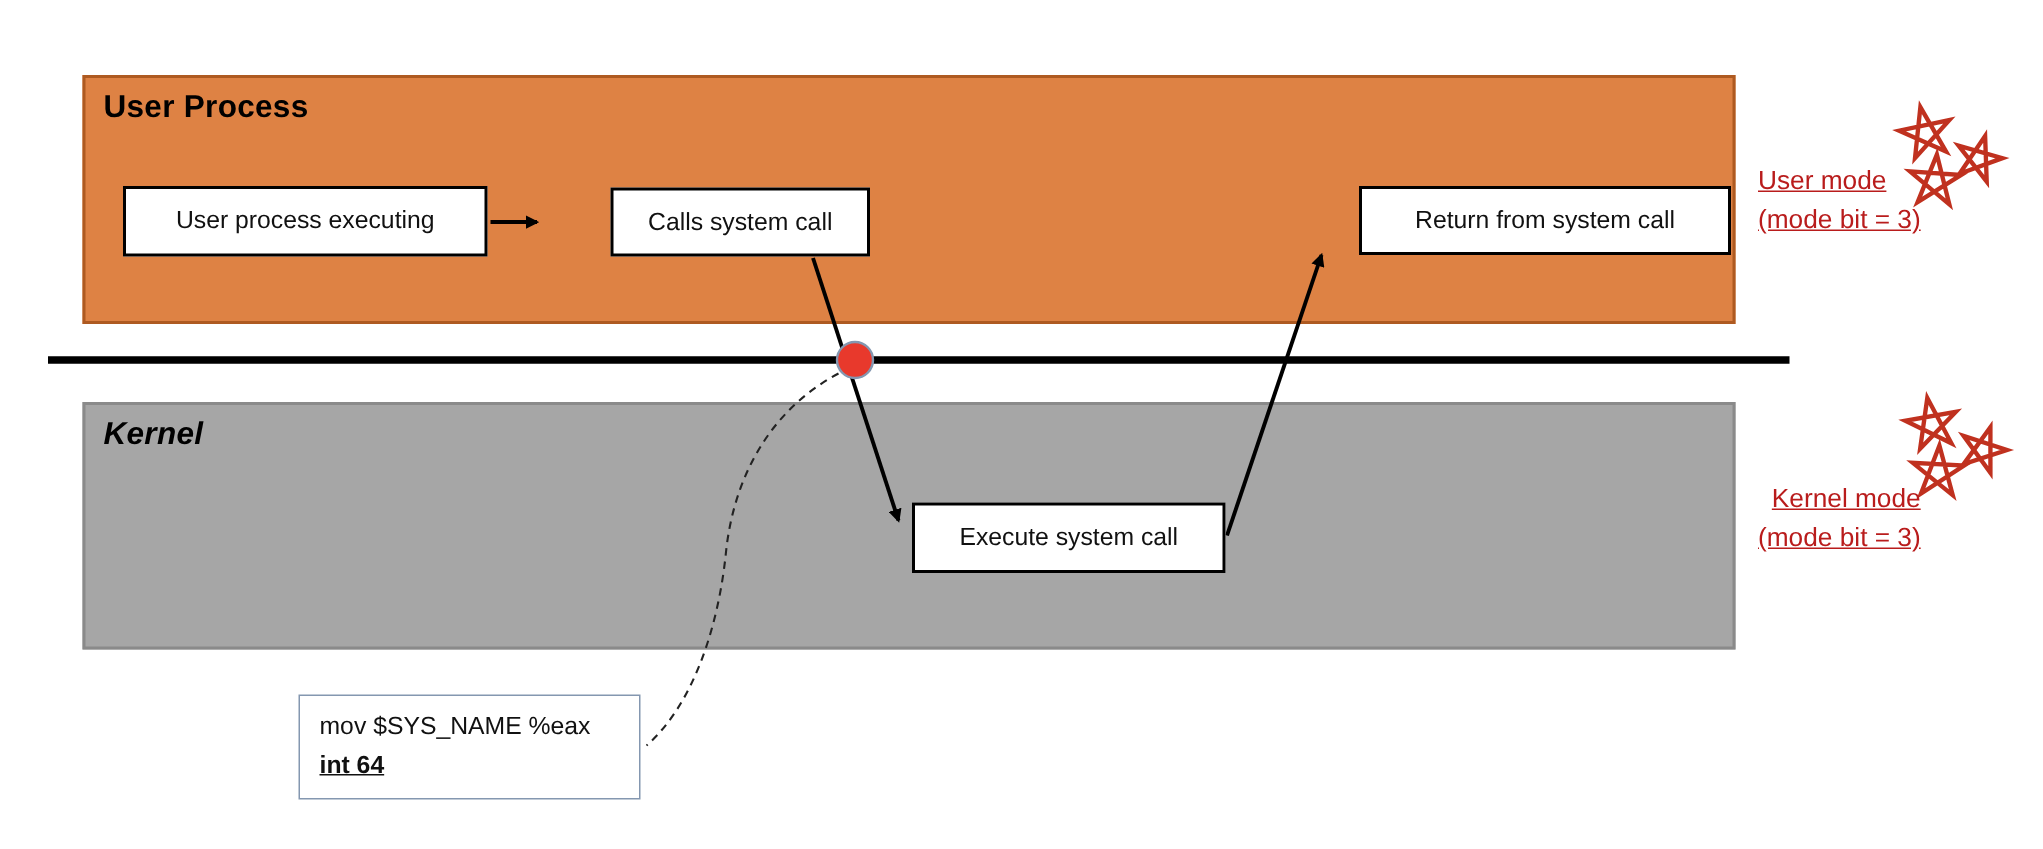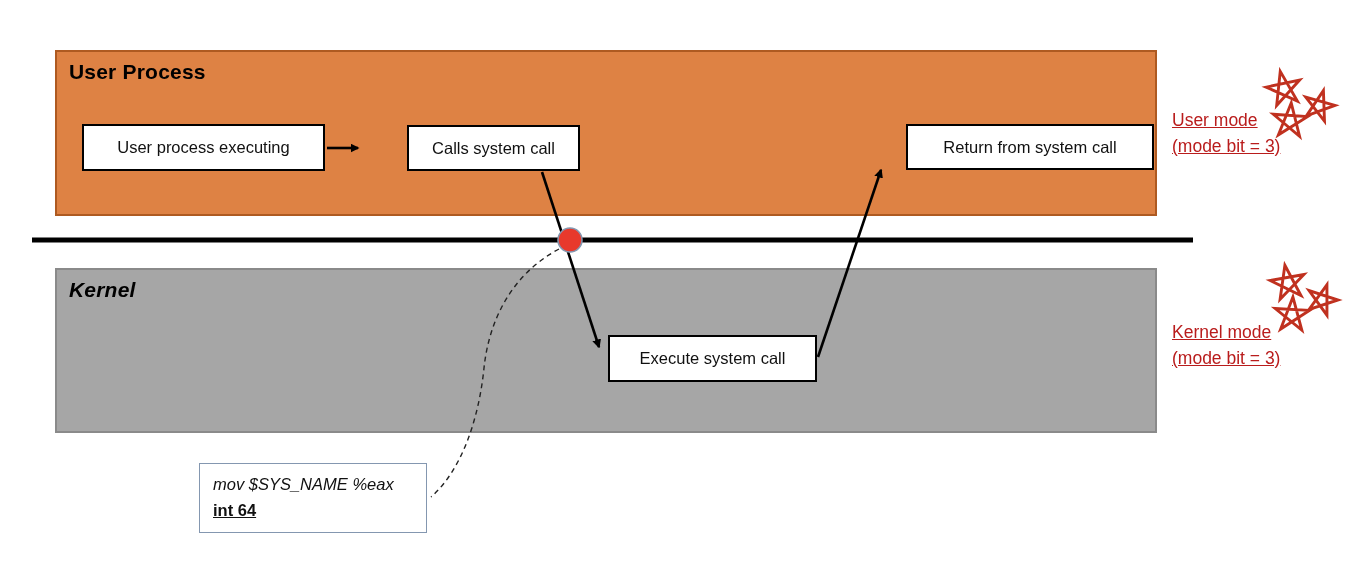--- a/index.html
+++ b/index.html
@@ -65,33 +65,33 @@
     left: 199px; top: 463px; width: 228px; height: 70px;
     box-sizing: border-box;
     background: #ffffff;
     border: 1.5px solid var(--callout-border, #8497B0);
     padding: 7px 0 0 13px;
     font-size: 16.5px;
     color: #111111;
     line-height: 26px;
   }
   .callout .bold { font-weight: bold; display: block; text-decoration: underline; }
-  .callout .reg  { display: block; font-style: italic; }
+  .callout .reg  { display: block; }
 
   
   .mode-note {
     position: absolute;
     font-size: 17.5px;
     color: #b91c1c;
     line-height: 26px;
     white-space: nowrap;
     text-decoration: underline;
   }
   #note-user   { left: 1172px; top: 107px; }
-  #note-kernel { left: 1172px; top: 319px; }
+  #note-kernel { left: 1172px; top: 319px; text-align: right; }
   .mode-note span { display: block; }
 
   
   #overlay {
     position: absolute;
     left: 0; top: 0;
     width: 1362px;
     height: 566px;
     pointer-events: none;
   }

